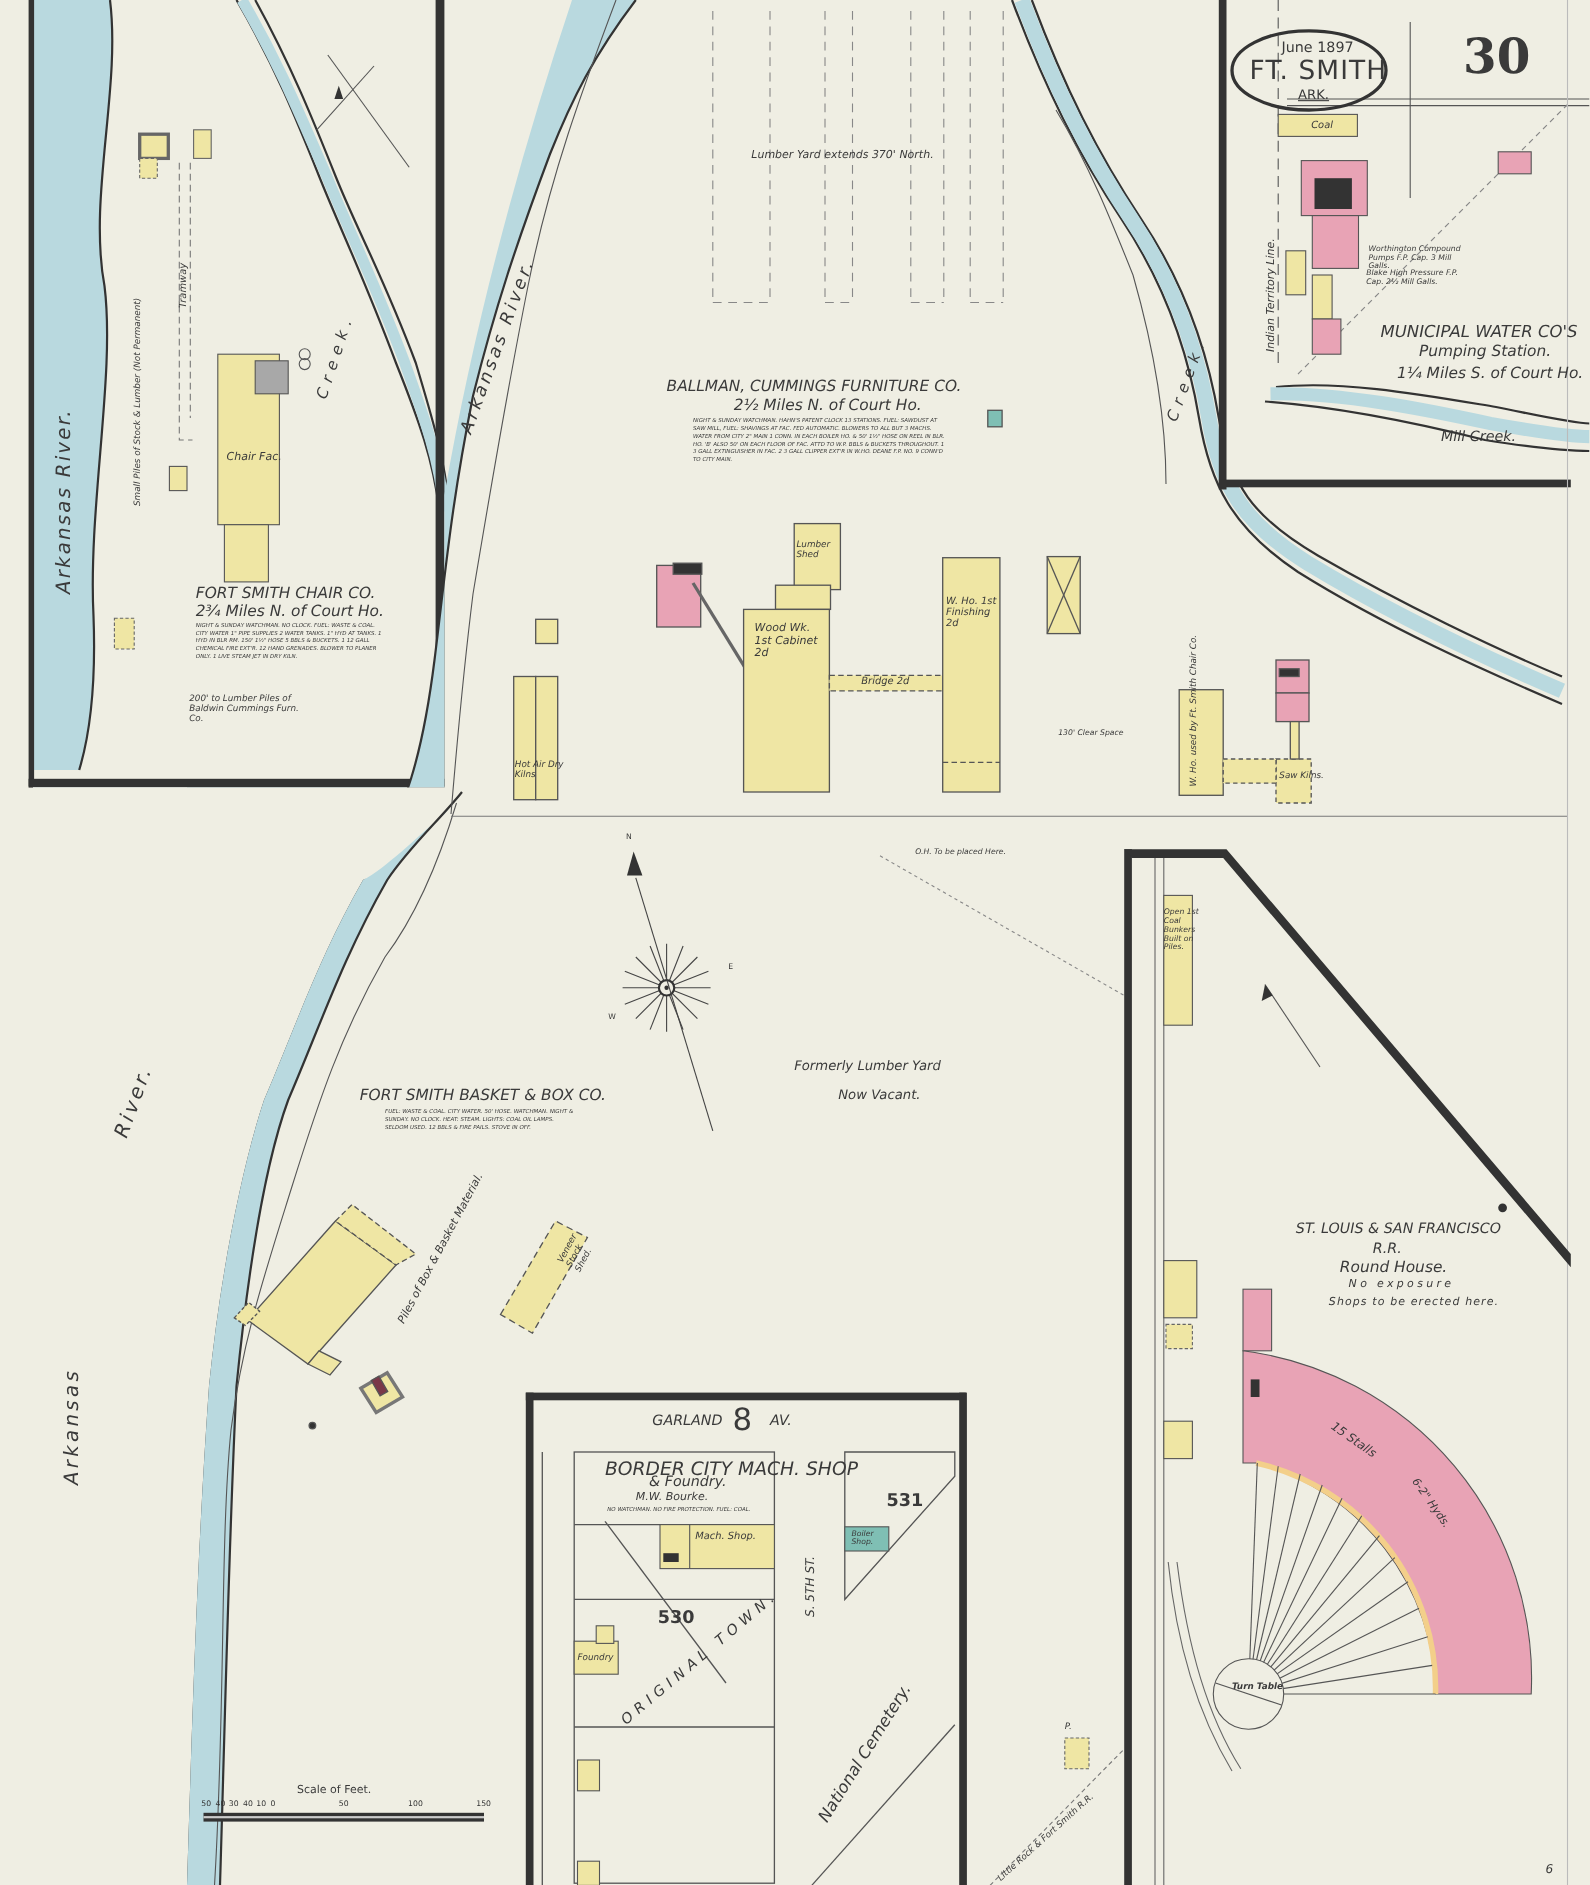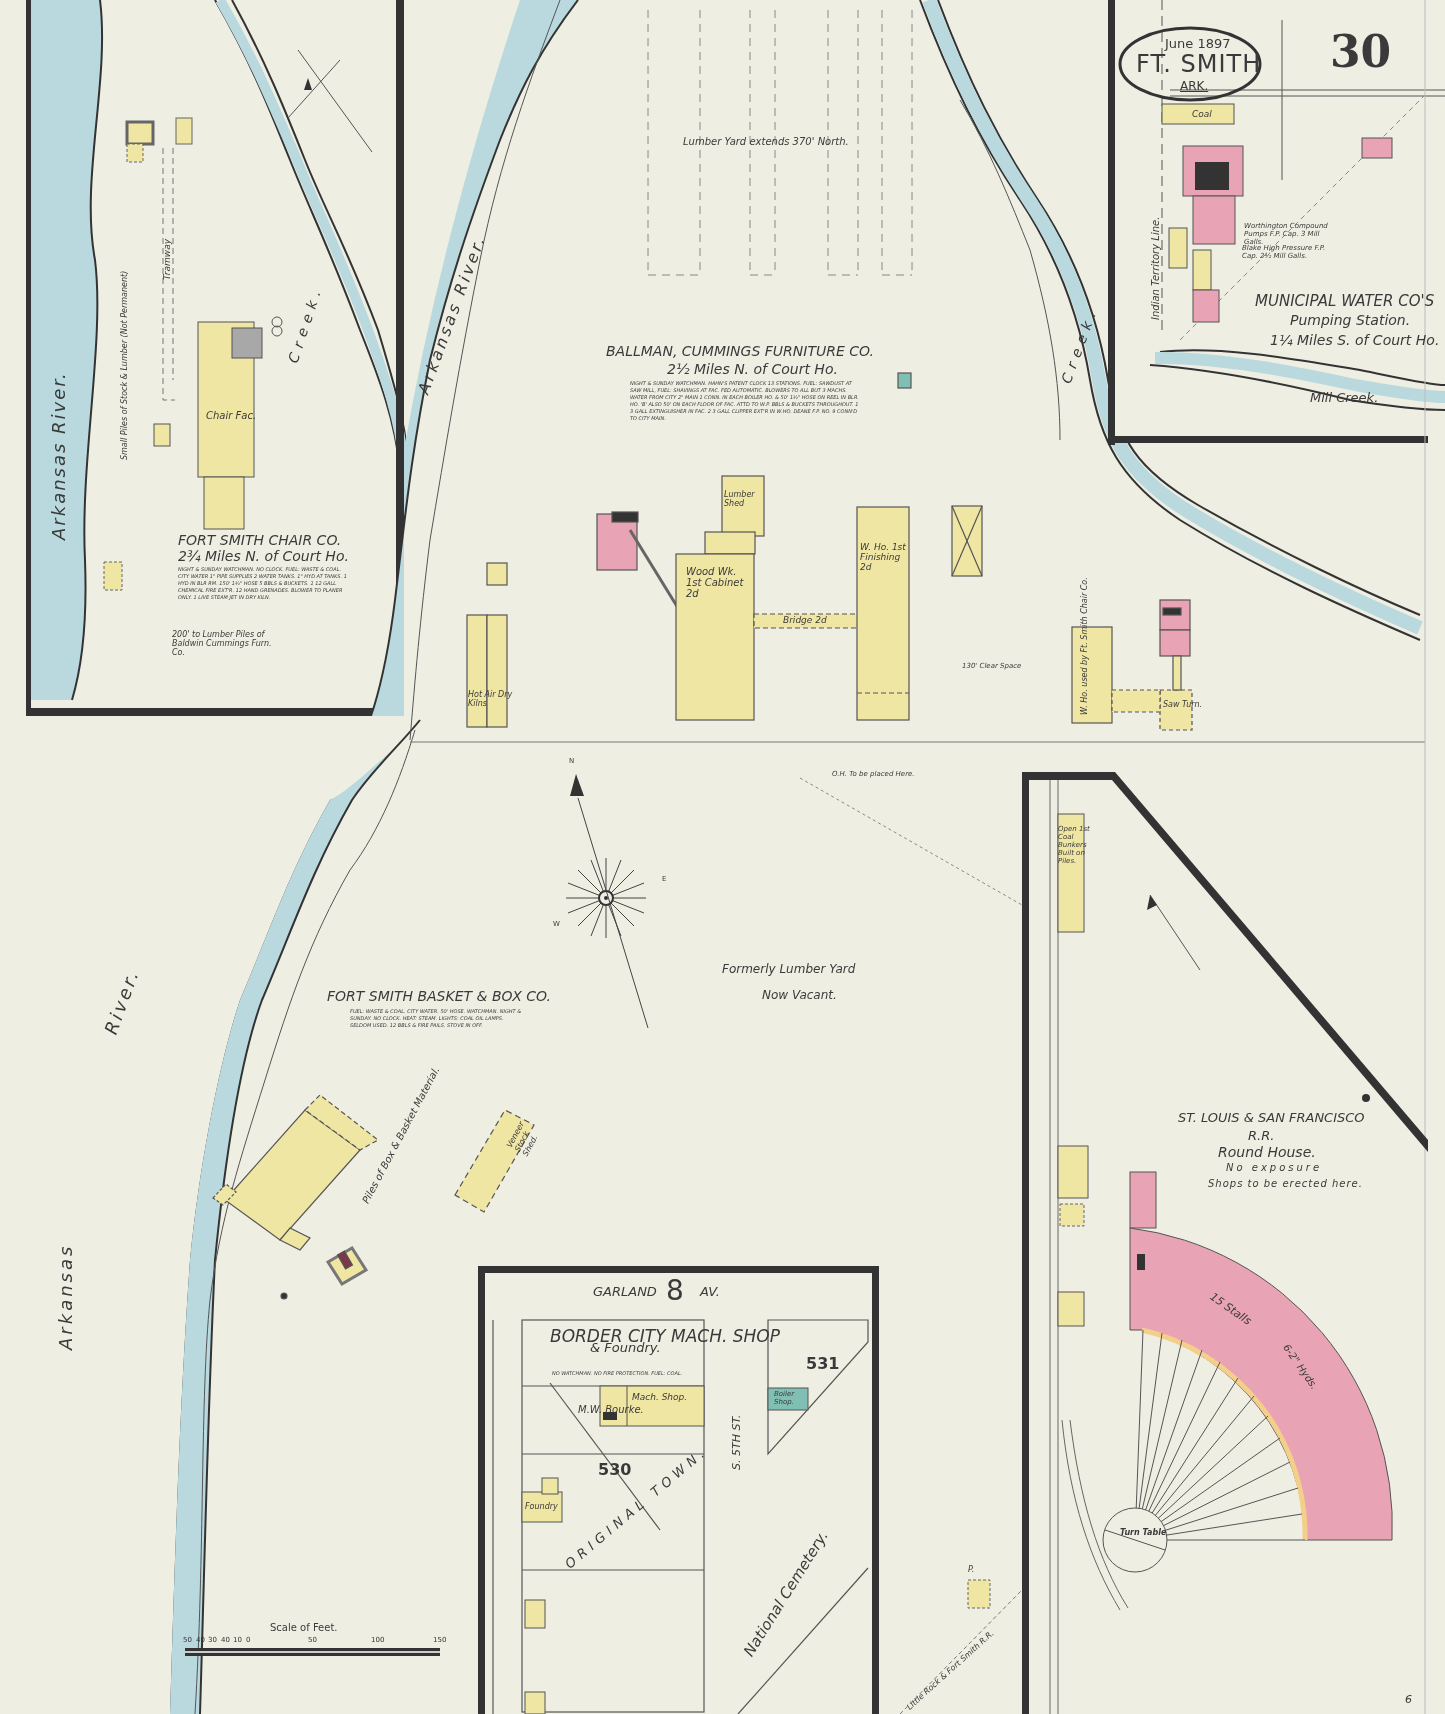--- a/index.html
+++ b/index.html
@@ -259,35 +259,35 @@
 <div class="lbl rot" style="left:162px;top:280px;font-size:9px;transform:rotate(-90deg);">Tramway</div>
 
 <div class="lbl rot" style="left:414px;top:390px;font-size:16px;transform:rotate(-70deg);letter-spacing:3px;">Arkansas River.</div>
 <div class="lbl rot" style="left:55px;top:1350px;font-size:18px;transform:rotate(-90deg);letter-spacing:3px;">Arkansas</div>
 <div class="lbl rot" style="left:100px;top:1030px;font-size:18px;transform:rotate(-70deg);letter-spacing:3px;">River.</div>
 <div class="lbl rot" style="left:1058px;top:380px;font-size:14px;transform:rotate(-70deg);letter-spacing:6px;">Creek.</div>
 
 <div class="lbl" style="left:722px;top:962px;font-size:12px;">Formerly Lumber Yard</div>
 <div class="lbl" style="left:762px;top:988px;font-size:12px;">Now Vacant.</div>
 <div class="lbl" style="left:800px;top:770px;font-size:7px;padding-left:32px;">O.H. To be placed Here.</div>
-<div class="lbl" style="left:1163px;top:700px;font-size:8px;">Saw Turn.</div>
+<div class="lbl" style="left:1163px;top:700px;font-size:8px;">Saw Kilns.</div>
 <div class="lbl rot" style="left:1080px;top:715px;font-size:8px;transform:rotate(-90deg);">W. Ho. used by Ft. Smith Chair Co.</div>
 <div class="lbl" style="left:962px;top:662px;font-size:7px;">130' Clear Space</div>
 
 <div class="lbl" style="left:327px;top:988px;font-size:14px;">FORT SMITH BASKET &amp; BOX CO.</div>
 <div class="lbl" style="left:350px;top:1008px;width:175px;font-size:5px;white-space:normal;line-height:7px;">FUEL: WASTE &amp; COAL. CITY WATER. 50' HOSE. WATCHMAN. NIGHT &amp; SUNDAY. NO CLOCK. HEAT: STEAM. LIGHTS: COAL OIL LAMPS. SELDOM USED. 12 BBLS &amp; FIRE PAILS. STOVE IN OFF.</div>
 <div class="lbl rot" style="left:360px;top:1200px;font-size:10px;transform:rotate(-62deg);">Piles of Box &amp; Basket Material.</div>
 <div class="lbl rot" style="left:505px;top:1145px;font-size:8px;transform:rotate(-62deg);width:40px;white-space:normal;">Veneer Stock Shed.</div>
 
 <div class="lbl" style="left:593px;top:1284px;font-size:13px;">GARLAND</div>
 <div class="lbl" style="left:666px;top:1274px;font-size:28px;font-style:normal;">8</div>
 <div class="lbl" style="left:700px;top:1284px;font-size:13px;">AV.</div>
 <div class="lbl" style="left:550px;top:1326px;font-size:17px;text-align:center;">BORDER CITY MACH. SHOP</div>
 <div class="lbl" style="left:590px;top:1340px;font-size:13px;">&amp; Foundry.</div>
-<div class="lbl" style="left:578px;top:1356px;font-size:10px;margin-top:48px;">M.W. Bourke.</div>
+<div class="lbl" style="left:578px;top:1356px;font-size:10px;">M.W. Bourke.</div>
 <div class="lbl" style="left:552px;top:1370px;width:150px;font-size:5px;white-space:normal;line-height:7px;">NO WATCHMAN. NO FIRE PROTECTION. FUEL: COAL.</div>
 <div class="lbl" style="left:632px;top:1392px;font-size:9px;">Mach. Shop.</div>
 <div class="lbl" style="left:774px;top:1390px;font-size:7px;width:30px;white-space:normal;">Boiler Shop.</div>
 <div class="lbl" style="left:525px;top:1502px;font-size:8px;">Foundry</div>
 <div class="lbl" style="left:598px;top:1460px;font-size:16px;font-style:normal;font-weight:bold;">530</div>
 <div class="lbl" style="left:806px;top:1354px;font-size:16px;font-style:normal;font-weight:bold;">531</div>
 <div class="lbl rot" style="left:562px;top:1560px;font-size:13px;transform:rotate(-40deg);letter-spacing:5px;">ORIGINAL TOWN.</div>
 <div class="lbl rot" style="left:730px;top:1470px;font-size:11px;transform:rotate(-90deg);">S. 5TH ST.</div>
 <div class="lbl rot" style="left:740px;top:1650px;font-size:15px;transform:rotate(-58deg);">National Cemetery.</div>
 

